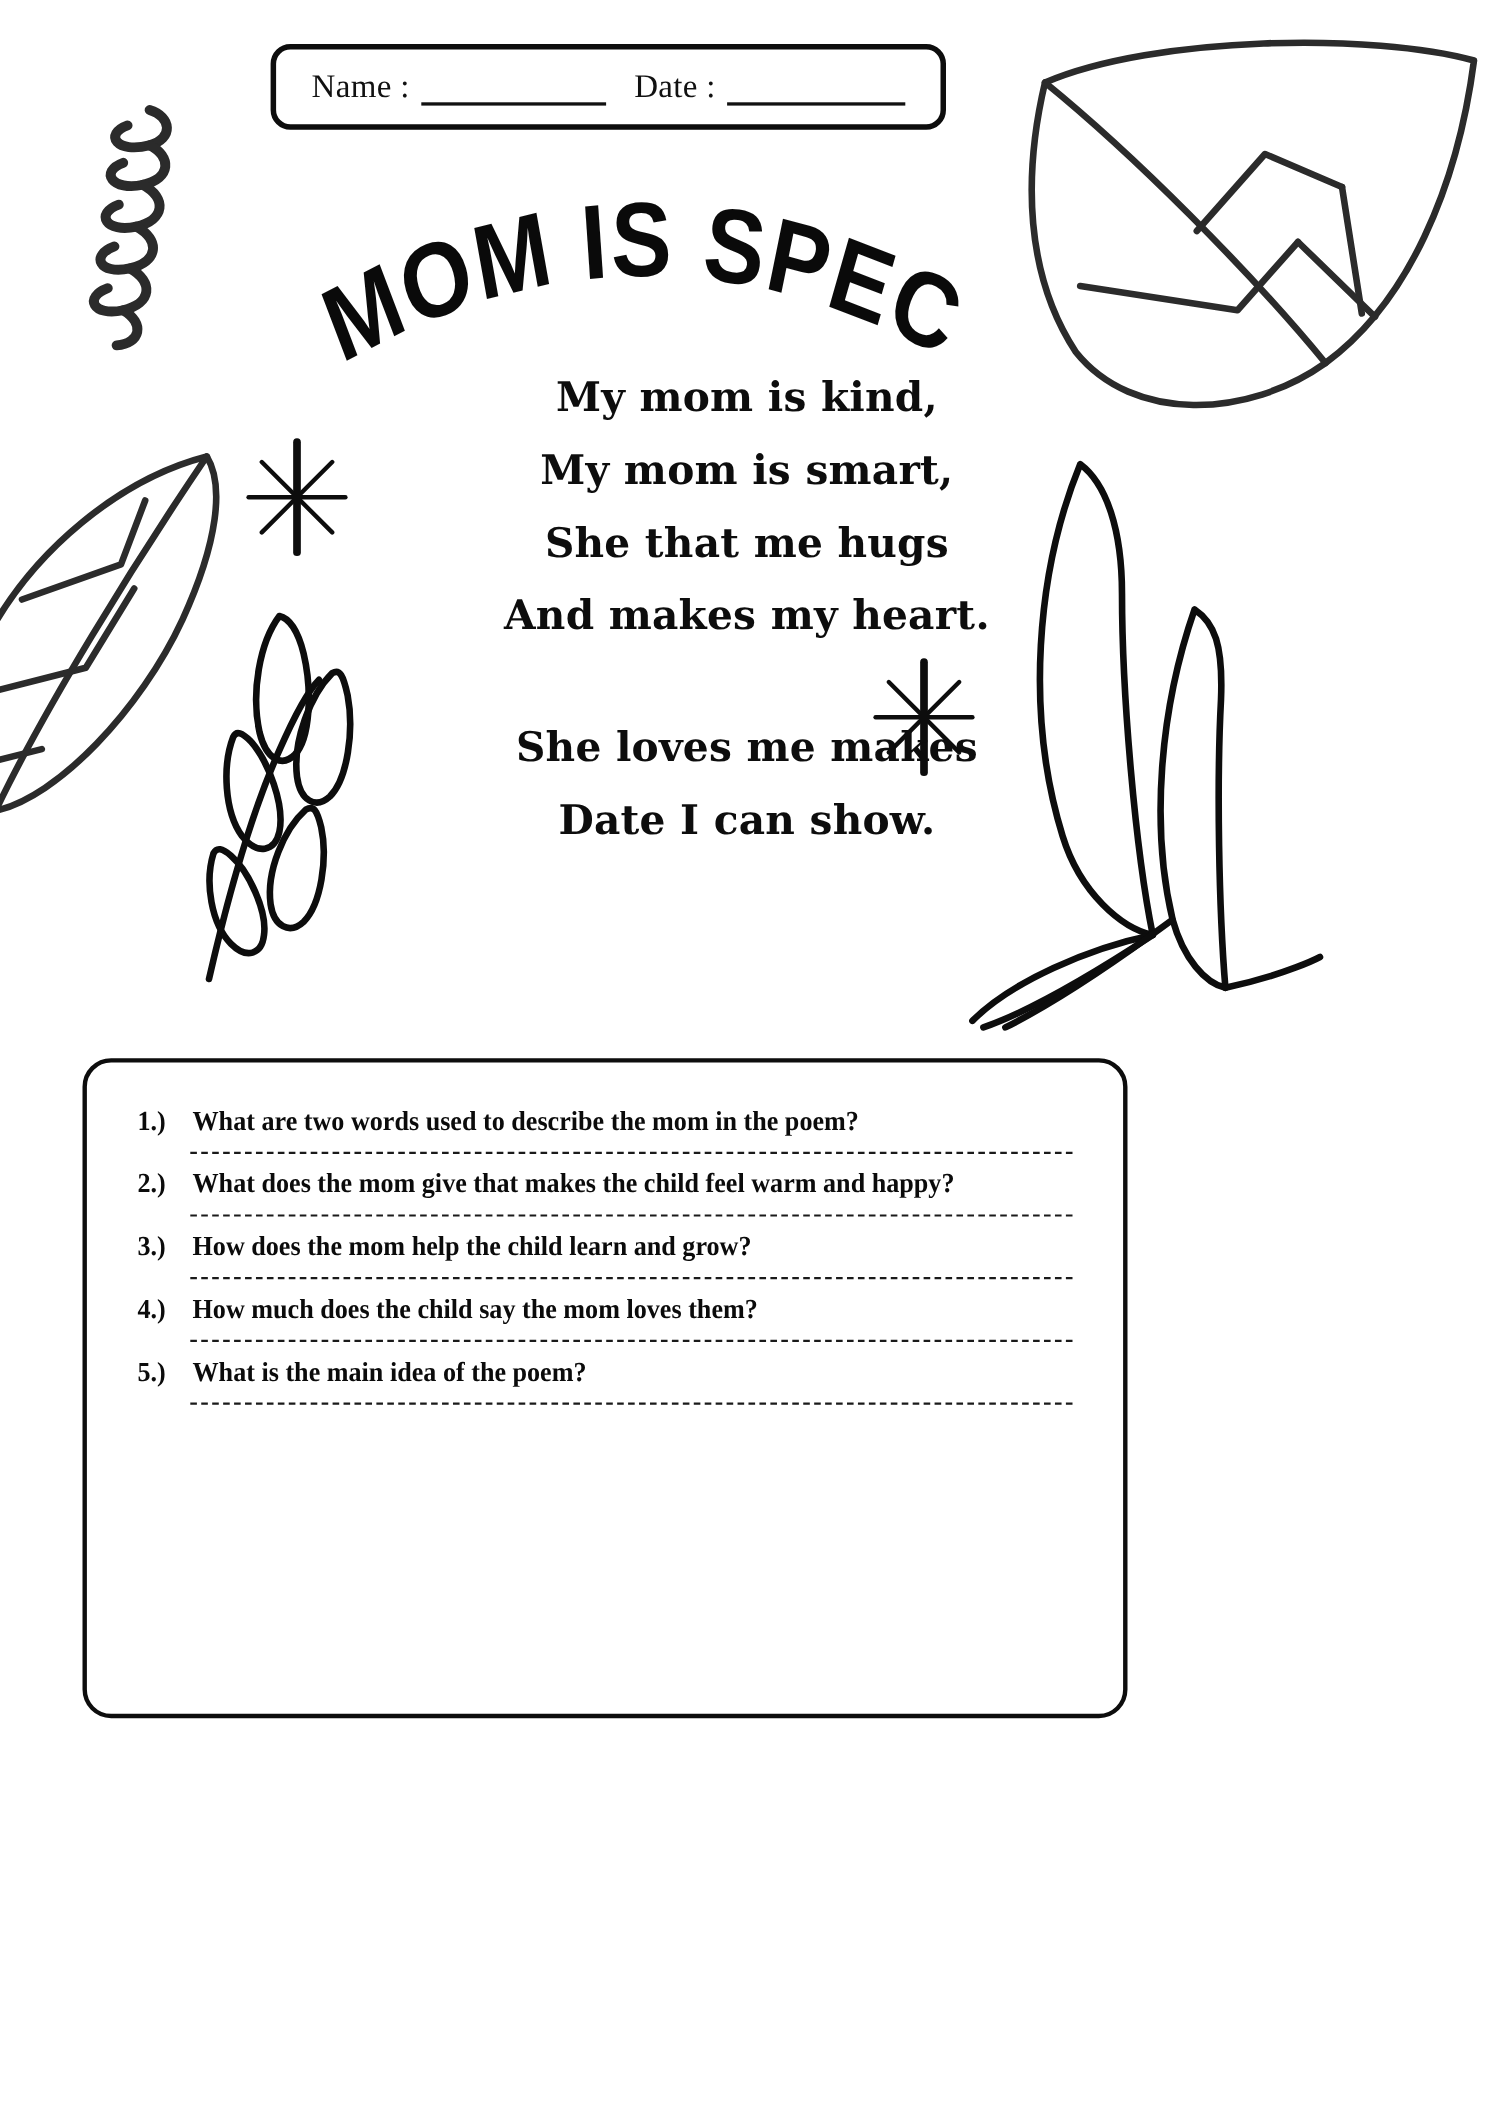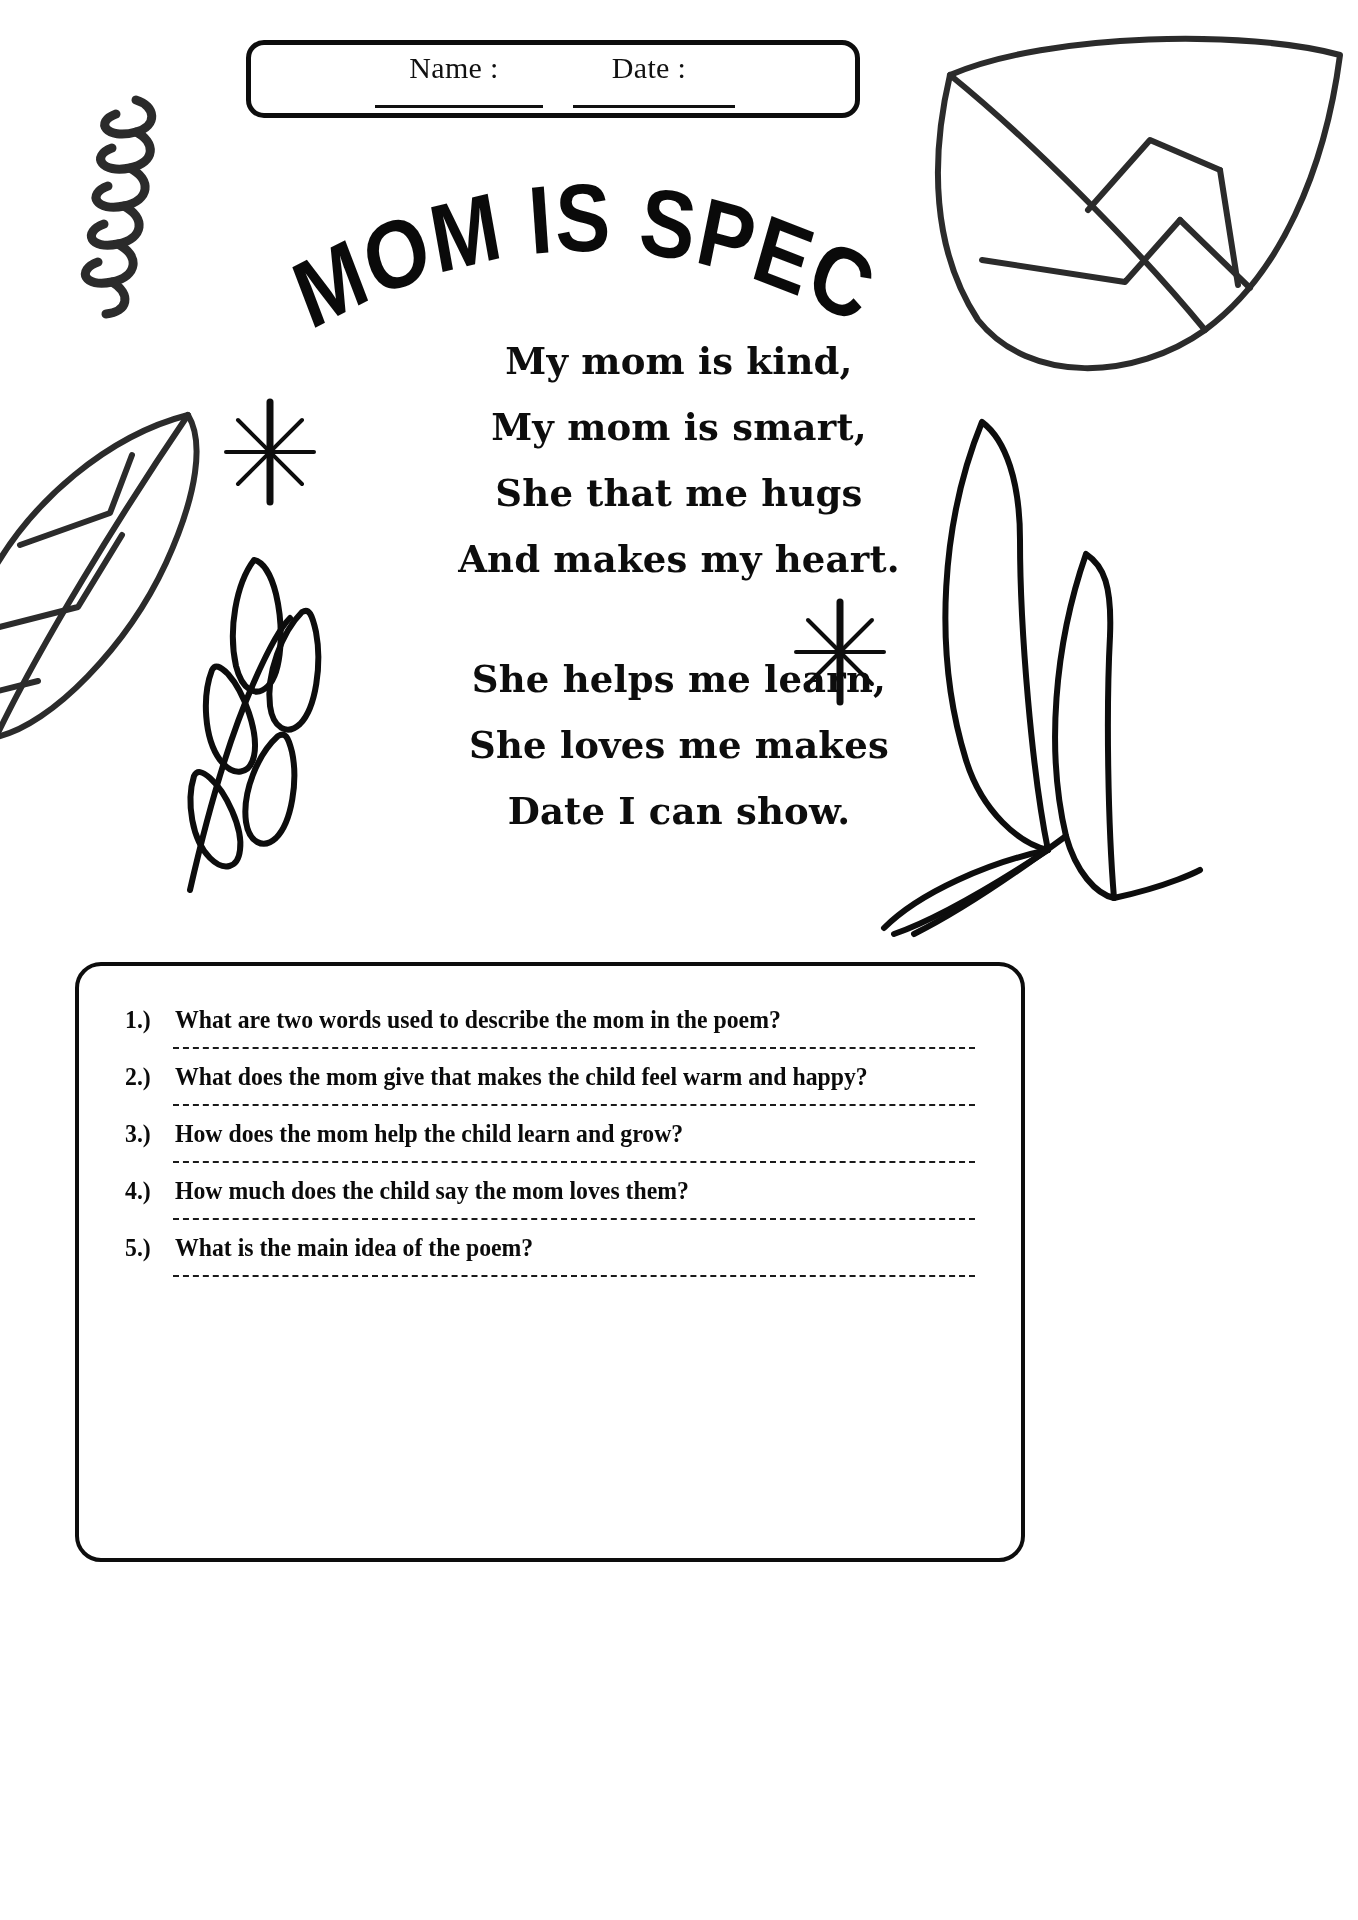--- a/index.html
+++ b/index.html
@@ -48,25 +48,24 @@
     border-radius: 18px;
     box-sizing: border-box;
     background: #ffffff;
     display: flex;
     align-items: center;
     justify-content: center;
     gap: 26px;
   }
   .field {
     display: flex;
-    align-items: center;
+    align-items: flex-end;
     font-size: 30px;
     letter-spacing: .3px;
     white-space: nowrap;
-    flex-direction: column;
   }
   .field .flabel { margin-right: 6px; }
   .field .fblank {
     display: inline-block;
     width: 168px;
     border-bottom: 3px solid #111111;
     height: 20px;
     margin-left: 4px;
   }
   .field .fblank.short { width: 162px; }
@@ -262,21 +261,20 @@
   </div>
 
   <div class="poem">
     <div class="stanza">
       <div class="line">My mom is kind,</div>
       <div class="line">My mom is smart,</div>
       <div class="line">She that me hugs</div>
       <div class="line">And makes my heart.</div>
     </div>
     <div class="stanza">
-      <div class="line">She helps me learn,</div>
       <div class="line">She loves me makes</div>
       <div class="line">Date I can show.</div>
     </div>
   </div>
 
   <div class="questions-box">
 
     <div class="q-item">
       <div class="q-row">
         <span class="q-num">1.)</span>

